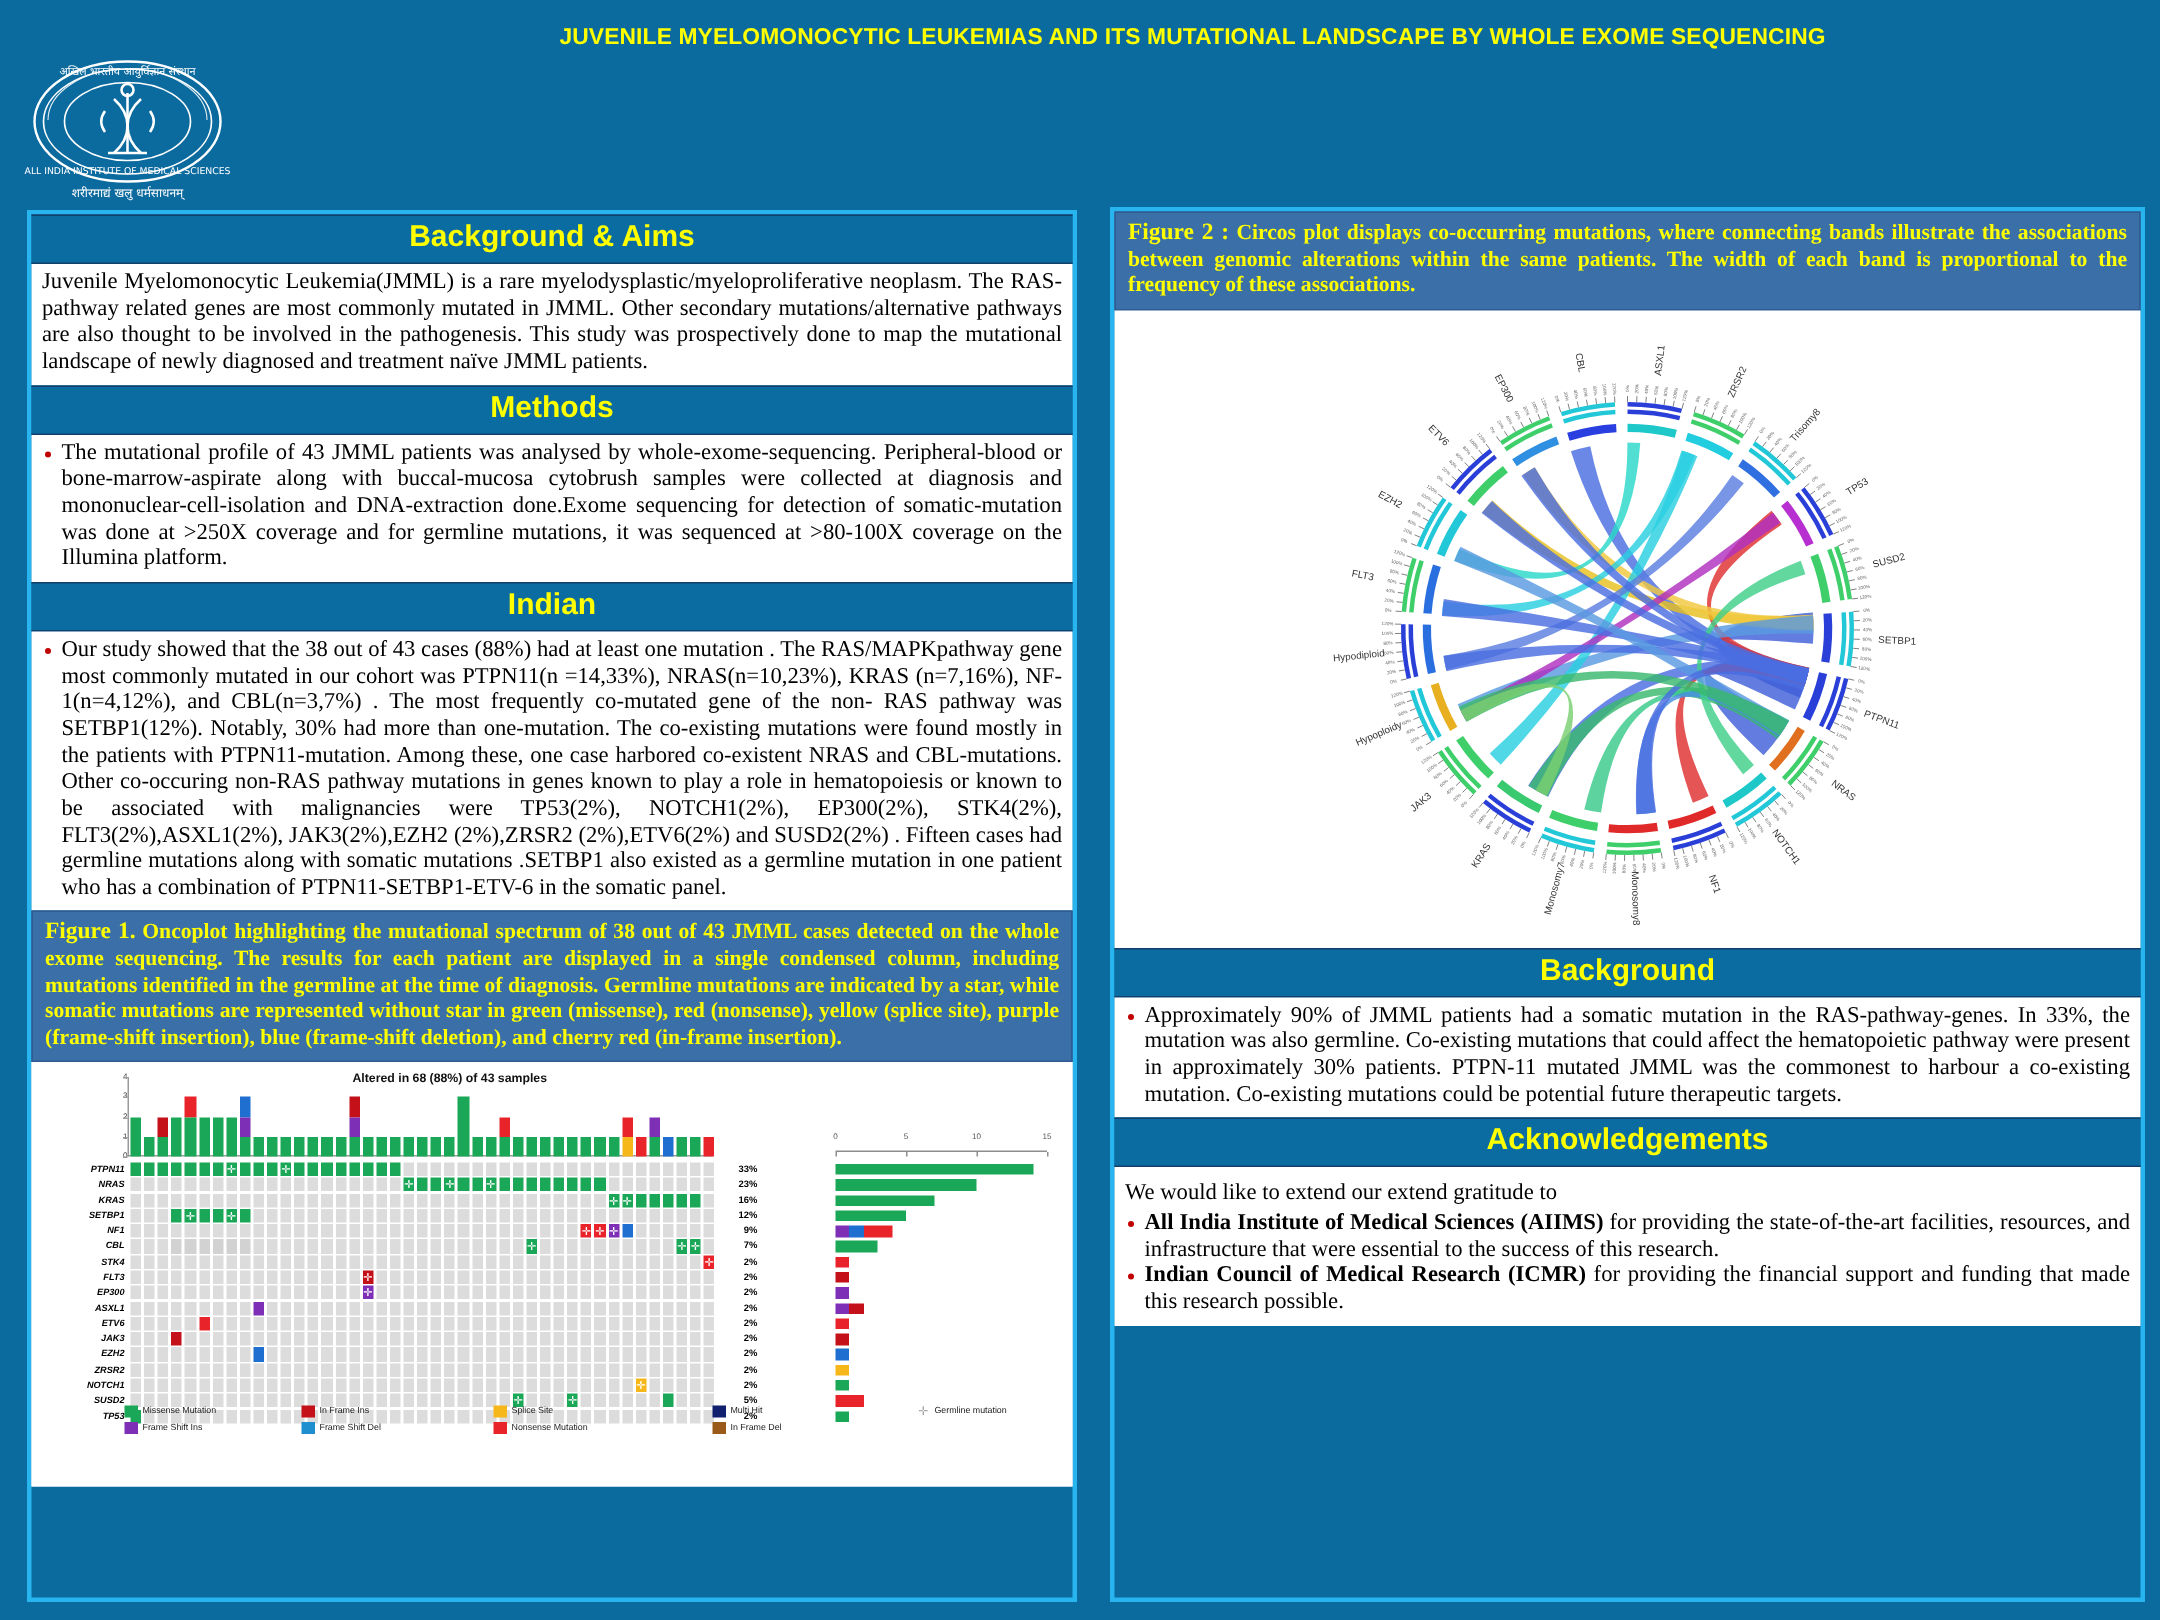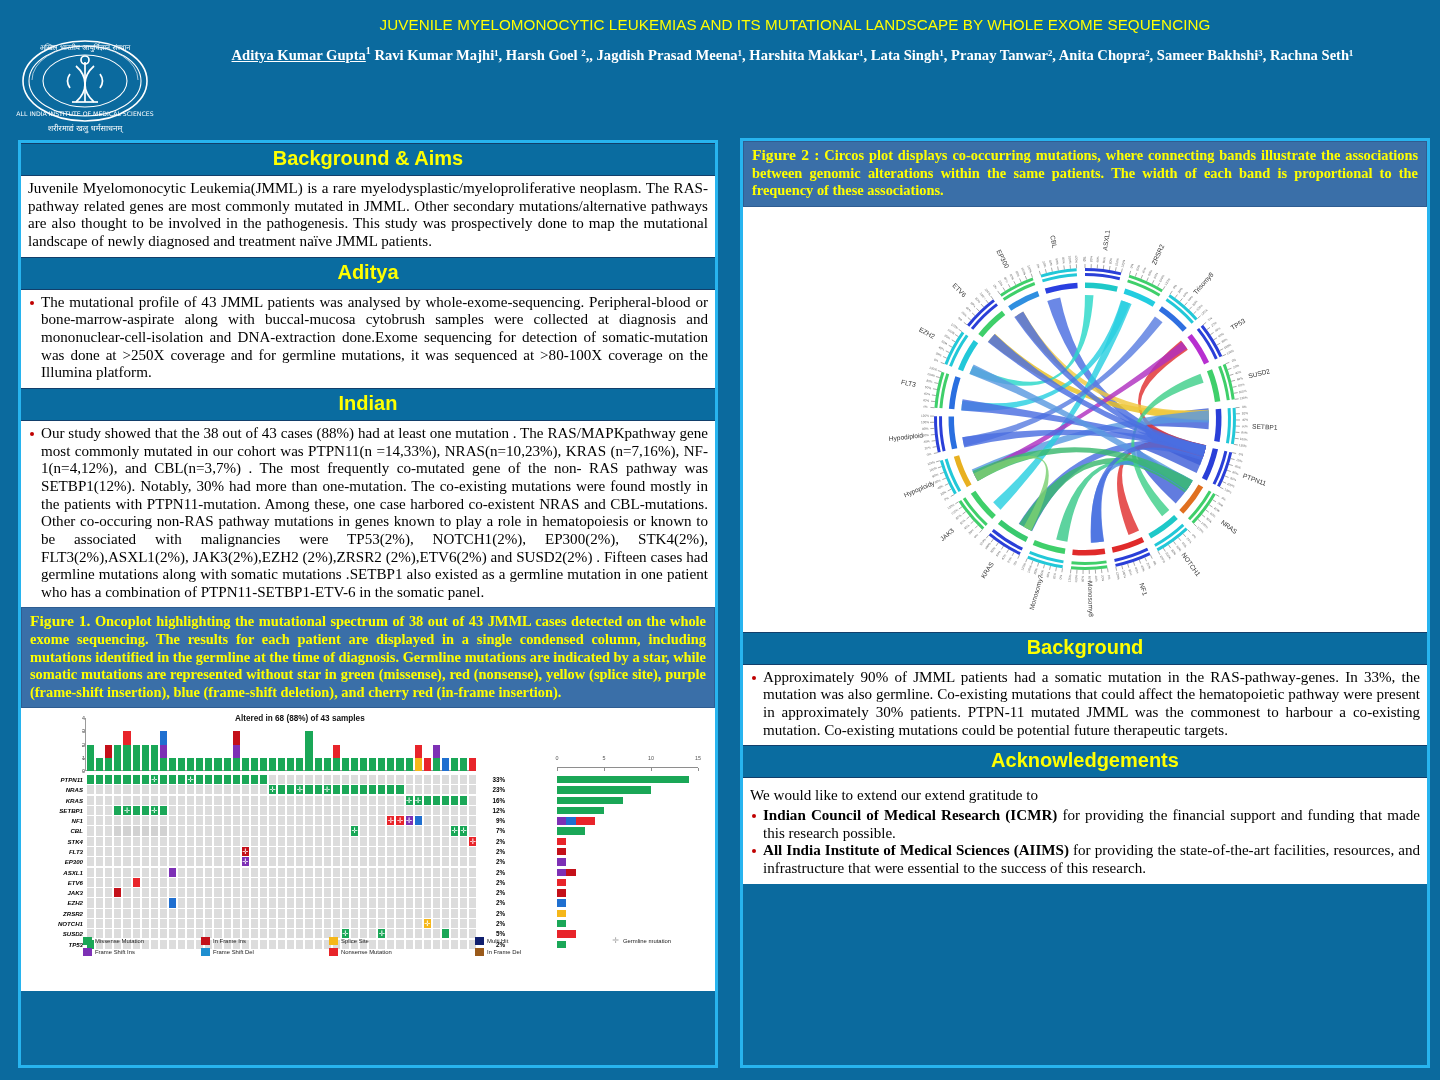--- a/index.html
+++ b/index.html
@@ -9,21 +9,21 @@
     font-family:"Liberation Serif", serif;
   }
   .poster{position:relative;width:1440px;height:1080px;background:#0b6a9e;}
 
   
   .header{position:absolute;left:0;top:0;width:1440px;height:130px;}
   .logo{position:absolute;left:14px;top:36px;width:142px;height:98px;}
   .logo svg{display:block;}
   .poster-title{
     position:absolute;left:160px;top:16px;width:1270px;
-    text-align:center;color:#ffff00;font-weight:normal;font-size:15.2px;
+    text-align:center;color:#ffff00;font-weight:bold;font-size:15.2px;
     font-family:"Liberation Sans", sans-serif;letter-spacing:.1px;
   }
   .authors{
     position:absolute;left:150px;top:44px;width:1285px;
     text-align:center;color:#ffffff;font-size:14.6px;font-weight:bold;
     line-height:1.35;
   }
   .authors .first{text-decoration:underline;}
   .affil{
     position:absolute;left:150px;top:78px;width:1285px;
@@ -132,34 +132,31 @@
         </g>
         <path d="M18 44 a53 34 0 0 1 106 0" fill="none" stroke="#ffffff" stroke-width="0.7" opacity="0.9"></path>
         <text x="71" y="14" text-anchor="middle" fill="#ffffff" font-size="7.2" font-family="DejaVu Sans, sans-serif">अखिल भारतीय आयुर्विज्ञान संस्थान</text>
         <text x="71" y="80" text-anchor="middle" fill="#ffffff" font-size="6.2" font-family="DejaVu Sans, sans-serif">ALL INDIA INSTITUTE OF MEDICAL SCIENCES</text>
         <text x="71" y="95" text-anchor="middle" fill="#ffffff" font-size="8" font-family="DejaVu Sans, sans-serif">शरीरमाद्यं खलु धर्मसाधनम्</text>
       </svg>
     </div>
 
     <div class="poster-title">JUVENILE MYELOMONOCYTIC LEUKEMIAS AND ITS MUTATIONAL LANDSCAPE BY WHOLE EXOME SEQUENCING</div>
 
-    <div class="authors">
-      <span class="first">Aditya Kumar Gupta</span><sup>1</sup><span> Ravi Kumar Majhi¹, Harsh Goel ²,, Jagdish Prasad Meena¹, Harshita Makkar¹, Lata Singh¹, Pranay Tanwar², Anita Chopra², Sameer Bakhshi³, Rachna Seth¹</span>
-    </div>
 
   </div>
 
   <div class="col-left">
 
     <div class="sect-head">Background  &amp; Aims</div>
     <div class="sect-body">
       <p>Juvenile Myelomonocytic Leukemia(JMML) is a rare myelodysplastic/myeloproliferative neoplasm. The RAS-pathway related genes are most commonly mutated in JMML. Other secondary mutations/alternative pathways are also thought to be involved in the pathogenesis. This study was prospectively done to map the mutational landscape of newly diagnosed and treatment naïve JMML patients.</p>
     </div>
 
-    <div class="sect-head">Aditya</div>
+    <div class="sect-head">Methods</div>
     <div class="sect-body">
       <ul class="bullets">
         <li>The mutational profile of 43 JMML patients was analysed by whole-exome-sequencing. Peripheral-blood or bone-marrow-aspirate along with buccal-mucosa cytobrush samples were collected at diagnosis and mononuclear-cell-isolation and DNA-extraction done.Exome sequencing for detection of somatic-mutation was done at &gt;250X coverage and for germline mutations, it was sequenced at &gt;80-100X coverage on the Illumina platform.</li>
       </ul>
     </div>
 
     <div class="sect-head">Indian</div>
     <div class="sect-body">
       <ul class="bullets">
         <li>Our study showed that the 38 out of 43 cases (88%) had at least one mutation . The RAS/MAPKpathway gene most commonly mutated in our cohort was PTPN11(n =14,33%), NRAS(n=10,23%), KRAS (n=7,16%), NF-1(n=4,12%), and CBL(n=3,7%) . The most frequently co-mutated gene of the non- RAS pathway was SETBP1(12%). Notably, 30% had more than one-mutation. The co-existing mutations were found mostly in the patients with PTPN11-mutation. Among these, one case harbored co-existent NRAS and CBL-mutations. Other co-occuring non-RAS pathway mutations in genes known to play a role in hematopoiesis or known to be associated with malignancies were TP53(2%), NOTCH1(2%), EP300(2%), STK4(2%), FLT3(2%),ASXL1(2%), JAK3(2%),EZH2 (2%),ZRSR2 (2%),ETV6(2%) and SUSD2(2%) . Fifteen cases had germline mutations along with somatic mutations .SETBP1 also existed as a germline mutation in one patient who has a combination of PTPN11-SETBP1-ETV-6 in the somatic panel.</li>
@@ -1687,18 +1684,18 @@
     <div class="sect-body">
       <ul class="bullets">
         <li>Approximately 90% of JMML patients had a somatic mutation in the RAS-pathway-genes. In 33%, the mutation was also germline. Co-existing mutations that could affect the hematopoietic pathway were present in approximately 30% patients. PTPN-11 mutated JMML was the commonest to harbour a co-existing mutation. Co-existing mutations could be potential future therapeutic targets.</li>
       </ul>
     </div>
 
     <div class="sect-head">Acknowledgements</div>
     <div class="sect-body" style="padding-top:9px;">
       <p style="margin-bottom:2px;">We would like to extend our extend gratitude to</p>
       <ul class="bullets" id="acklist">
+          <li><b>All India Institute of Medical Sciences (AIIMS)</b> for providing the state-of-the-art facilities, resources, and infrastructure that were essential to the success of this research.</li>
           <li><b>Indian Council of Medical Research (ICMR)</b> for providing the financial support and funding that made this research possible.</li>
-          <li><b>All India Institute of Medical Sciences (AIIMS)</b> for providing the state-of-the-art facilities, resources, and infrastructure that were essential to the success of this research.</li>
         </ul>
     </div>
   </div>
 </div>
 
 </body></html>

